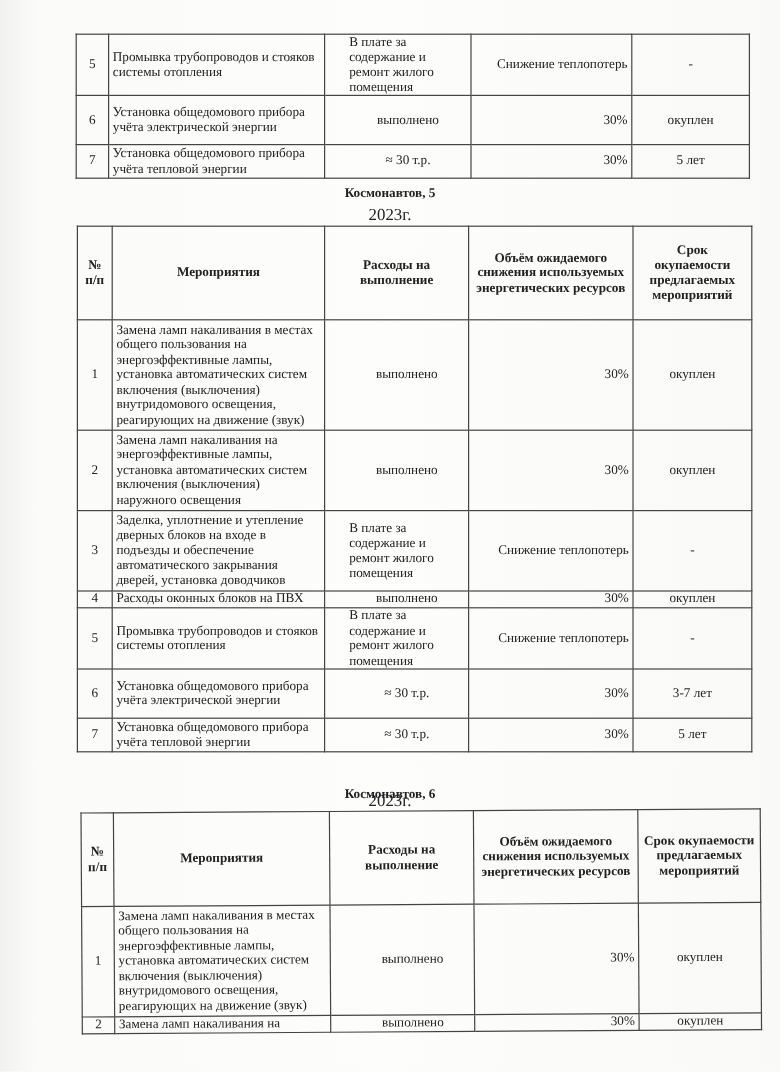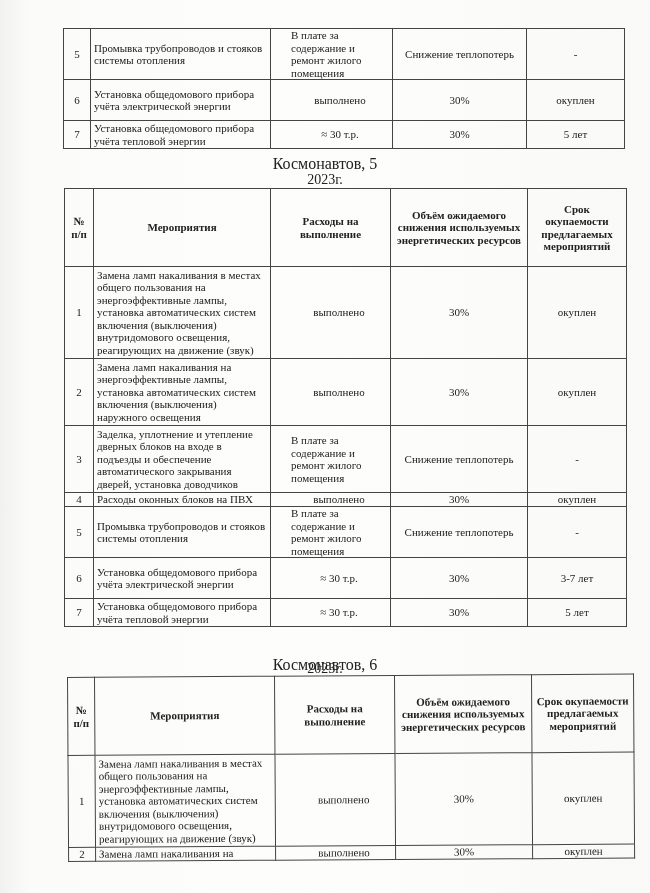--- a/index.html
+++ b/index.html
@@ -25,25 +25,25 @@
       border: 1px solid #444;
       padding: 0 3px;
       vertical-align: middle;
       overflow: hidden;
     }
     th { font-weight: bold; text-align: center; font-size: 11px; line-height: 12.5px; }
     td.num { text-align: center; }
     td.act { text-align: left; }
     td.cost { text-align: center; padding-left: 20px; }
     td.cost.left { text-align: left; }
-    td.vol { text-align: center; }
+    td.vol { text-align: right; }
     td.pay { text-align: center; }
     .section-title {
       position: absolute; left: 0; width: 650px; text-align: center;
-      font-weight: normal; font-size: 16px;
+      font-weight: bold; font-size: 11px;
     }
     .section-year {
       position: absolute; left: 0; width: 650px; text-align: center;
       font-size: 14px;
     }
     #t1 { left: 63px; top: 28px; width: 561px; }
     #t2 { left: 64px; top: 188px; width: 562px; }
     #t3 { left: 67px; top: 677px; width: 566px; transform: rotate(-0.35deg); transform-origin: left top; }
   </style>
 </head>

